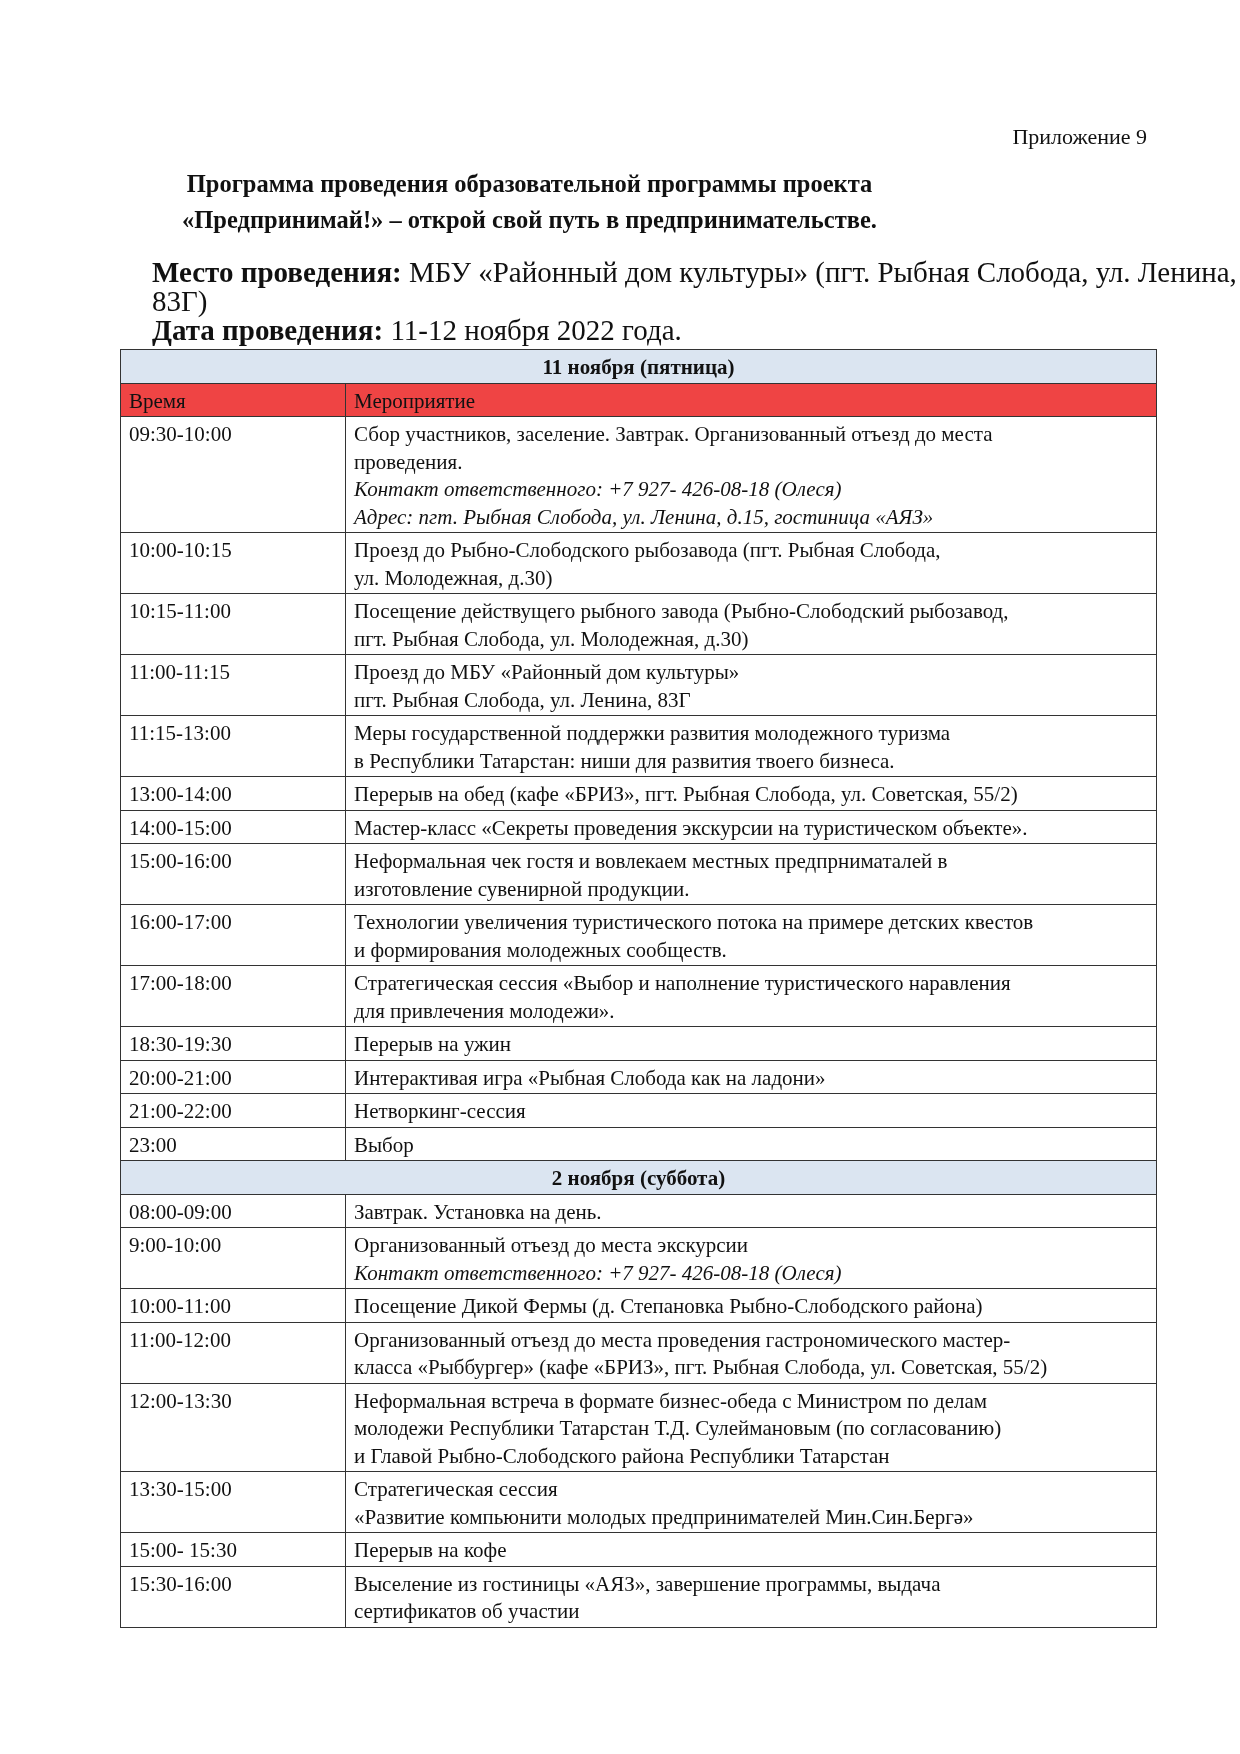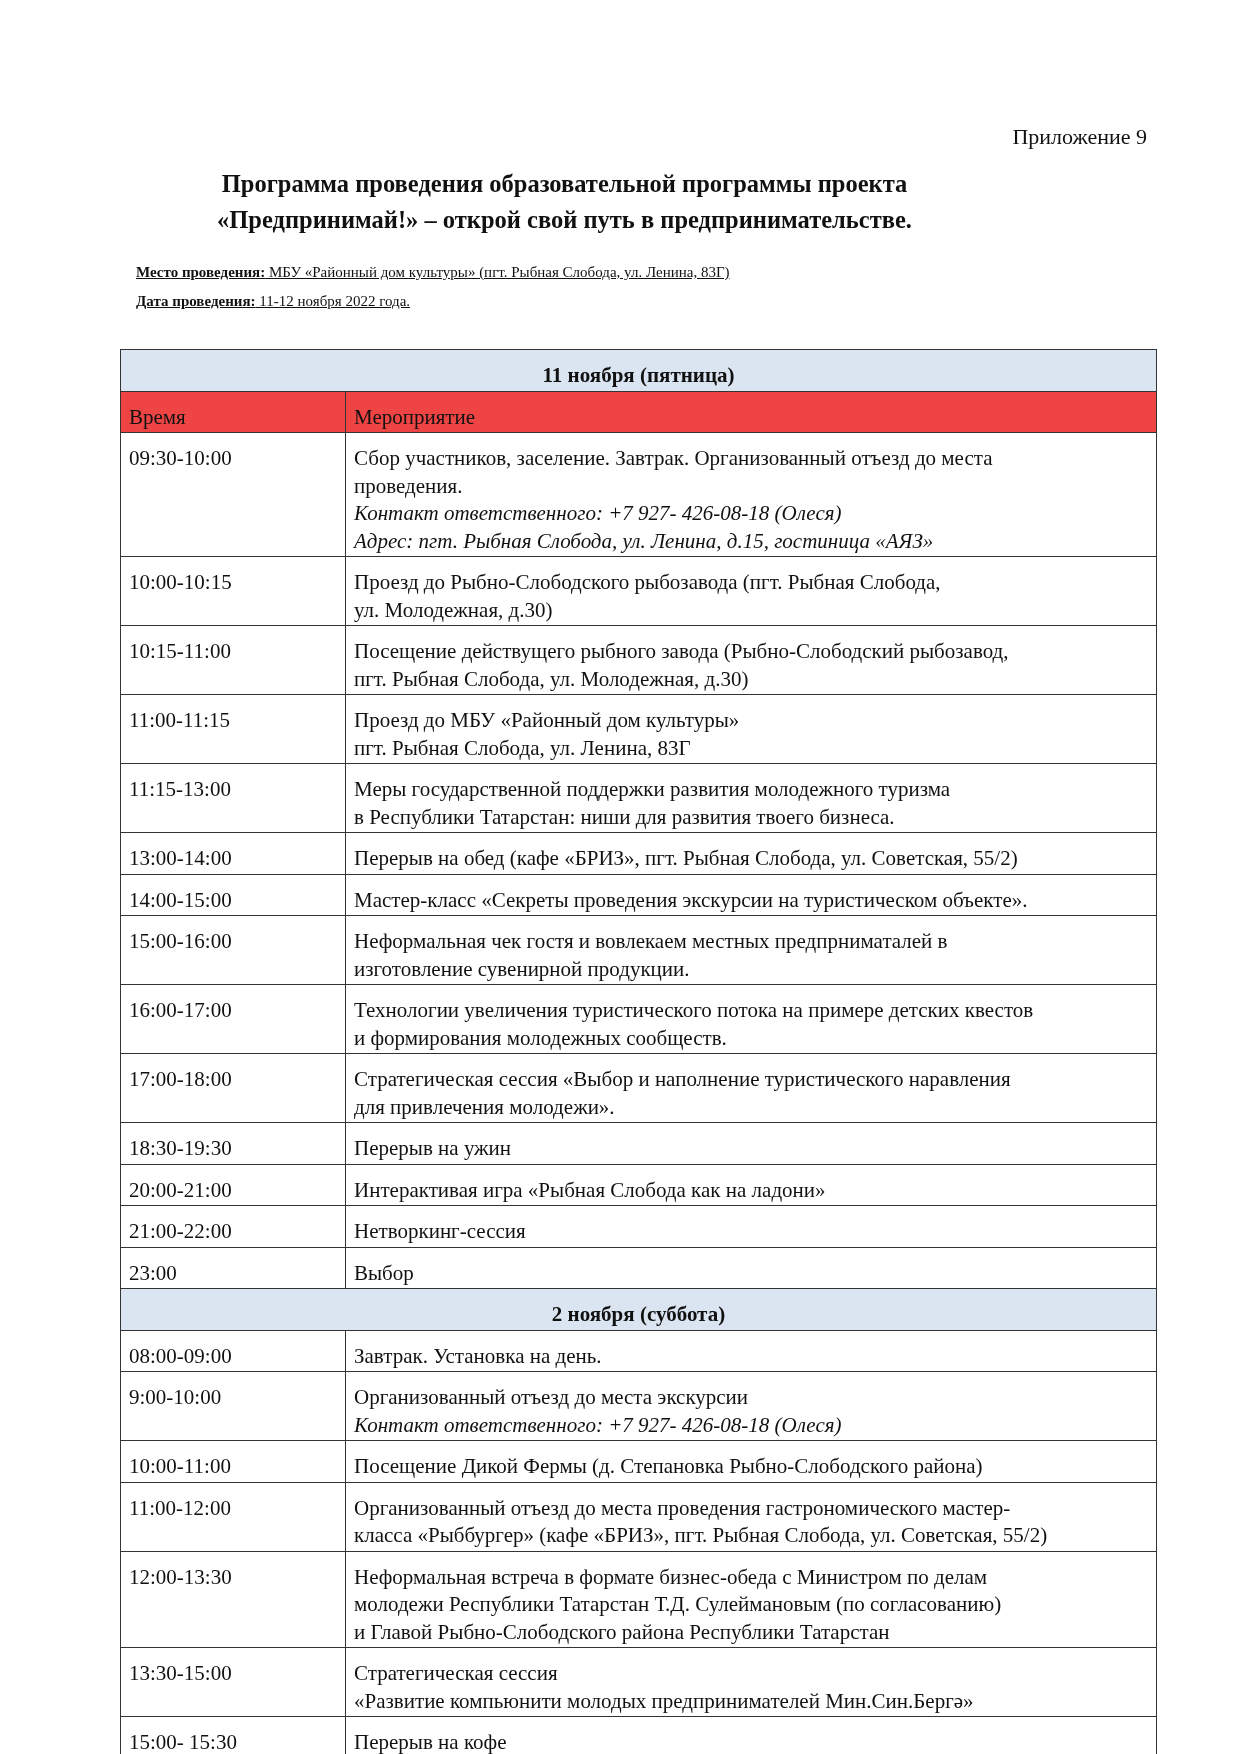--- a/index.html
+++ b/index.html
@@ -1,22 +1,22 @@
 <!DOCTYPE html>
 <html><head>
 <meta charset="utf-8">
 <style>
   html, body { margin: 0; padding: 0; background: #ffffff; }
   body { width: 1240px; height: 1754px; position: relative; font-family: "Liberation Serif", serif; color: #111; }
   .appendix { position: absolute; top: 124px; right: 93px; font-size: 22px; }
-  .title { position: absolute; top: 166px; left: 0; width: 1059px; text-align: center; font-weight: bold; font-size: 24.5px; line-height: 36px; margin-left: 35px; }
-  .meta { position: absolute; top: 258px; left: 136px; font-size: 15px; line-height: 29px; text-decoration: underline; }
+  .title { position: absolute; top: 166px; left: 0; width: 1059px; text-align: center; font-weight: bold; font-size: 24.5px; line-height: 36px; }
+  .meta { position: absolute; top: 258px; left: 152px; font-size: 29px; line-height: 29px; }
   .meta b { font-weight: bold; }
   table.sched { position: absolute; top: 349px; left: 120px; width: 1037px; border-collapse: collapse; font-size: 21px; }
-  table.sched td { border: 1.5px solid #333; vertical-align: top; padding: 12px 8px 1px 8px; line-height: 27.5px; }
+  table.sched td { border: 1.5px solid #333; vertical-align: top; padding: 4px 8px 1px 8px; line-height: 27.5px; }
   table.sched td.time { width: 208px; }
   tr.day td { background: #dbe5f1; text-align: center; font-weight: bold; }
   tr.head td { background: #ef4444; }
   .line { display: block; }
   .it { font-style: italic; }
 </style>
 </head>
 <body>
 
 <div class="appendix">Приложение 9</div>

